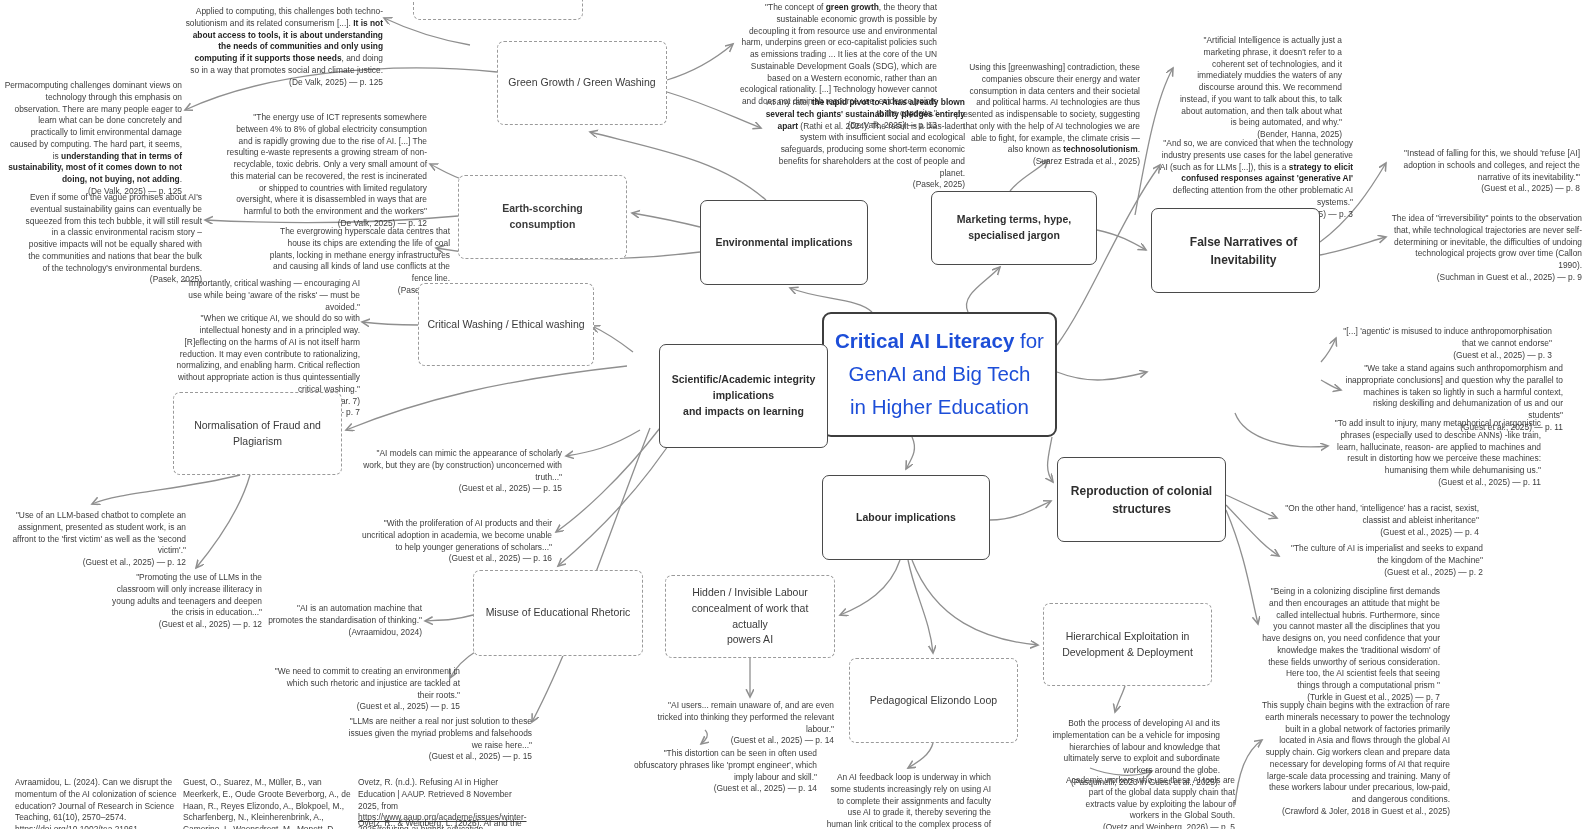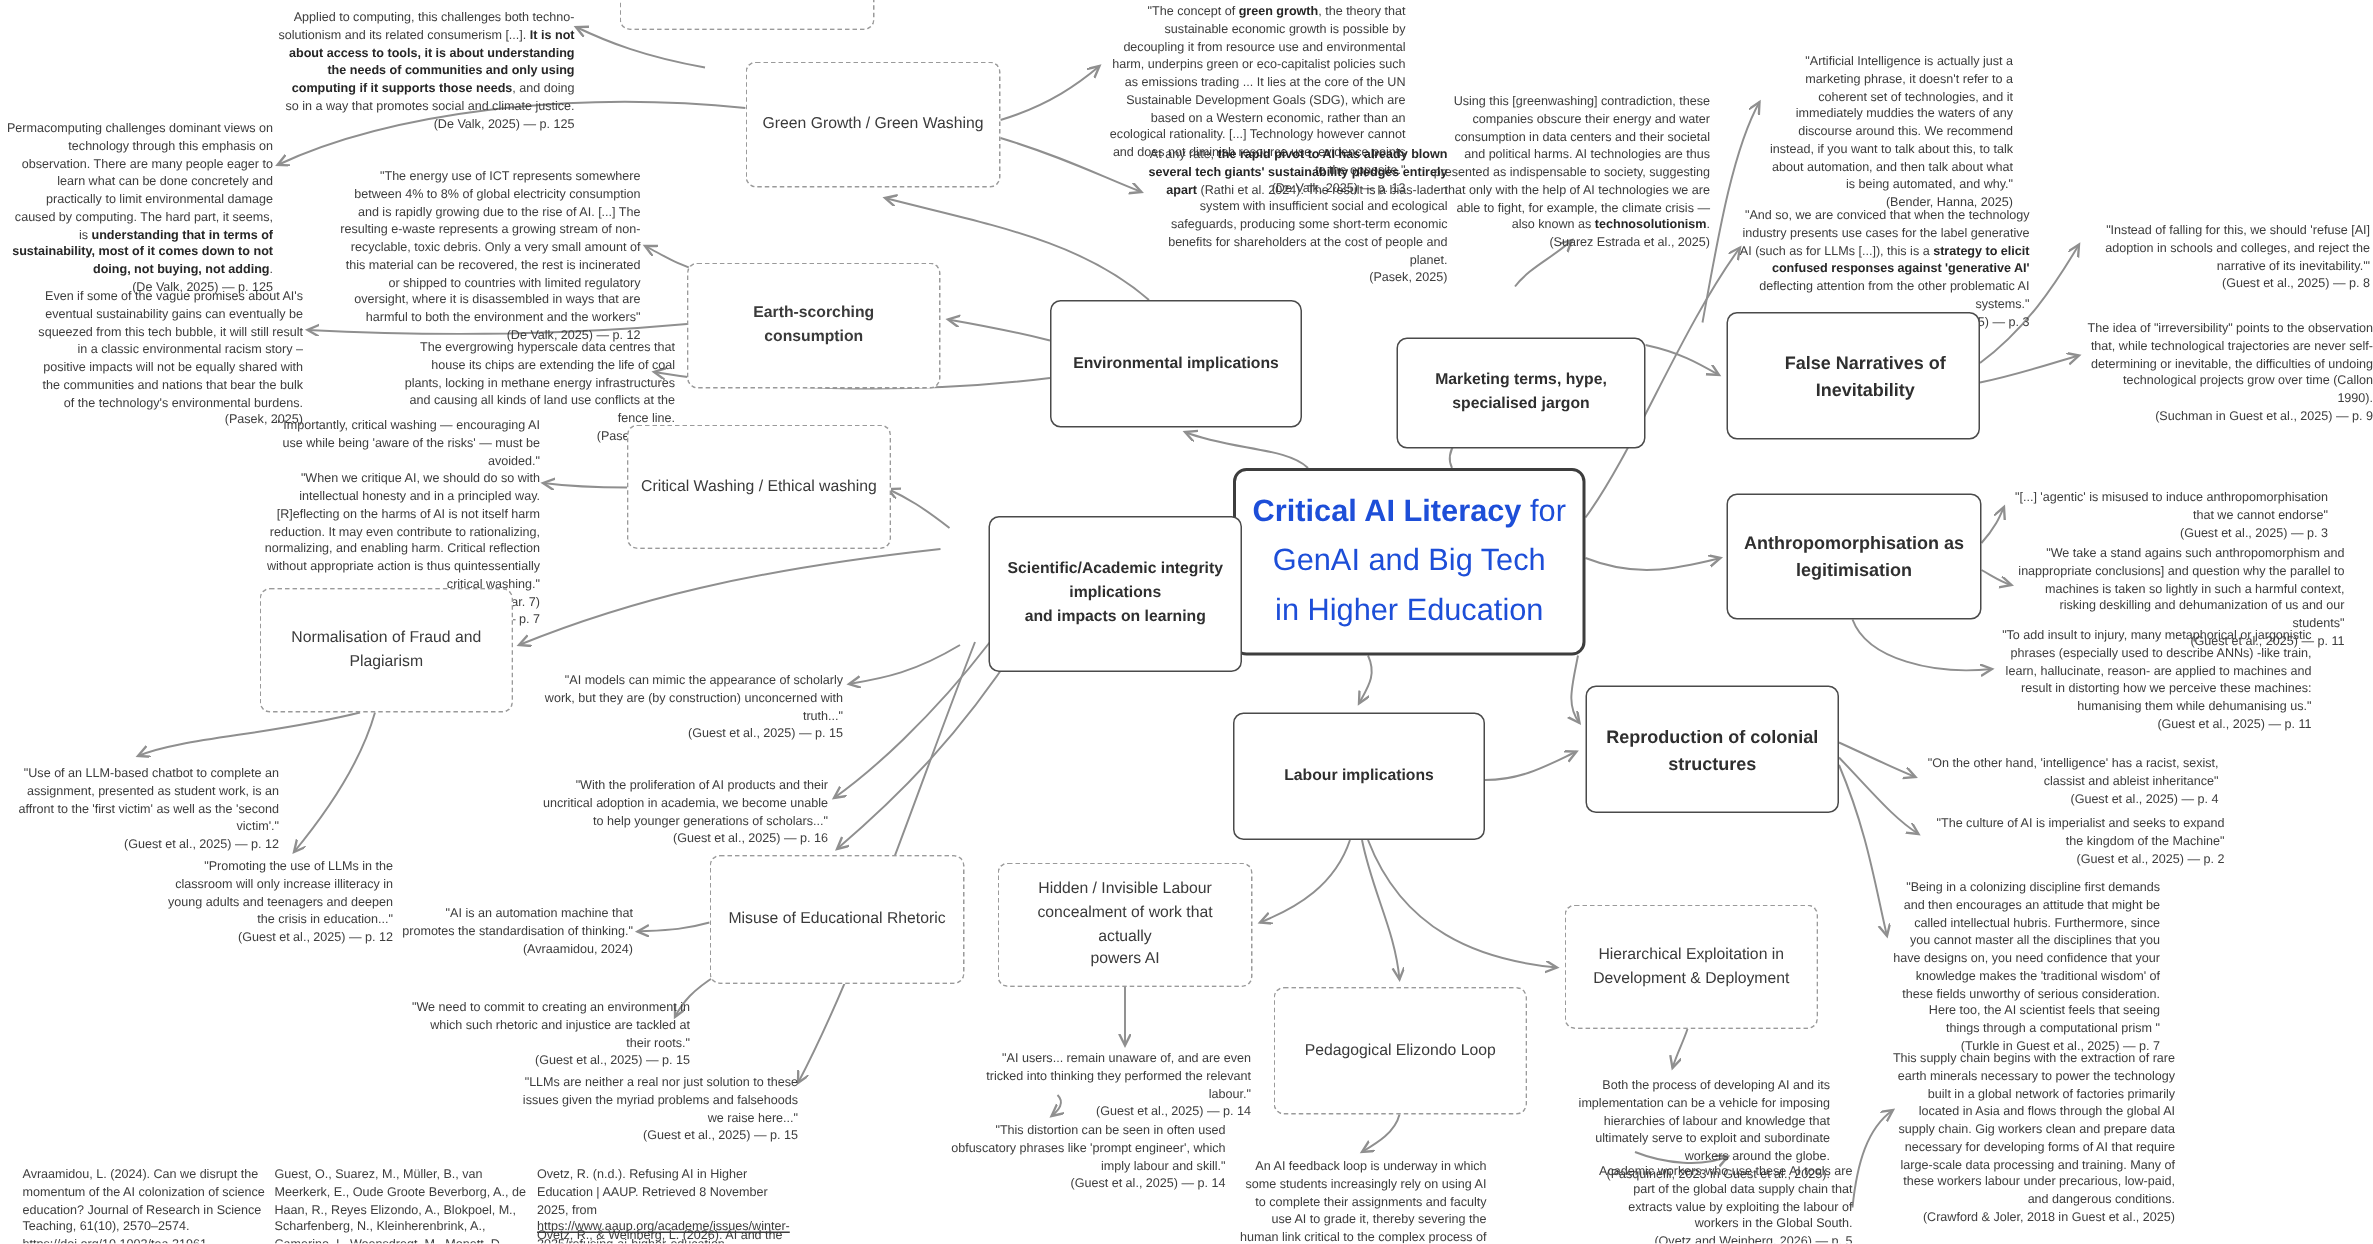--- a/index.html
+++ b/index.html
@@ -84,37 +84,34 @@
   <div class="node dashed" style="left:413px;top:-42px;width:170px;height:62px;"></div>
   <div class="node dashed" style="left:497px;top:41px;width:170px;height:84px;">
       <span>Green Growth / Green Washing</span>
     </div>
   <div class="node dashed" style="left:458px;top:175px;width:169px;height:84px;font-weight:bold;">
       <span>Earth-scorching<br>consumption</span>
     </div>
   <div class="node solid" style="left:700px;top:200px;width:168px;height:85px;">
       <span>Environmental implications</span>
     </div>
-  <div class="node solid" style="left:931px;top:191px;width:166px;height:74px;margin-top:34px;">
+  <div class="node solid" style="left:931px;top:191px;width:166px;height:74px;">
       <span>Marketing terms, hype,<br>specialised jargon</span>
     </div>
   <div class="node solid" style="left:1151px;top:208px;width:169px;height:85px;font-size:12px;padding-left:24px;">
       <span>False Narratives of<br>Inevitability</span>
     </div>
   <div class="node dashed" style="left:418px;top:283px;width:176px;height:83px;">
       <span>Critical Washing / Ethical washing</span>
     </div>
   <div class="node central" style="left:822px;top:312px;width:235px;height:125px;">
       <span><b>Critical AI Literacy</b> for<br>GenAI and Big Tech<br>in Higher Education</span>
     </div>
   <div class="node solid" style="left:659px;top:344px;width:169px;height:104px;">
       <span>Scientific/Academic integrity<br>implications<br>and impacts on learning</span>
-    </div>
-  <div class="node solid" style="left:1151px;top:329px;width:170px;height:84px;font-size:12px;">
-      <span>Anthropomorphisation as<br>legitimisation</span>
     </div>
   <div class="node dashed" style="left:173px;top:392px;width:169px;height:83px;">
       <span>Normalisation of Fraud and<br>Plagiarism</span>
     </div>
   <div class="node solid" style="left:822px;top:475px;width:168px;height:85px;">
       <span>Labour implications</span>
     </div>
   <div class="node solid" style="left:1057px;top:457px;width:169px;height:85px;font-size:12px;">
       <span>Reproduction of colonial<br>structures</span>
     </div>

